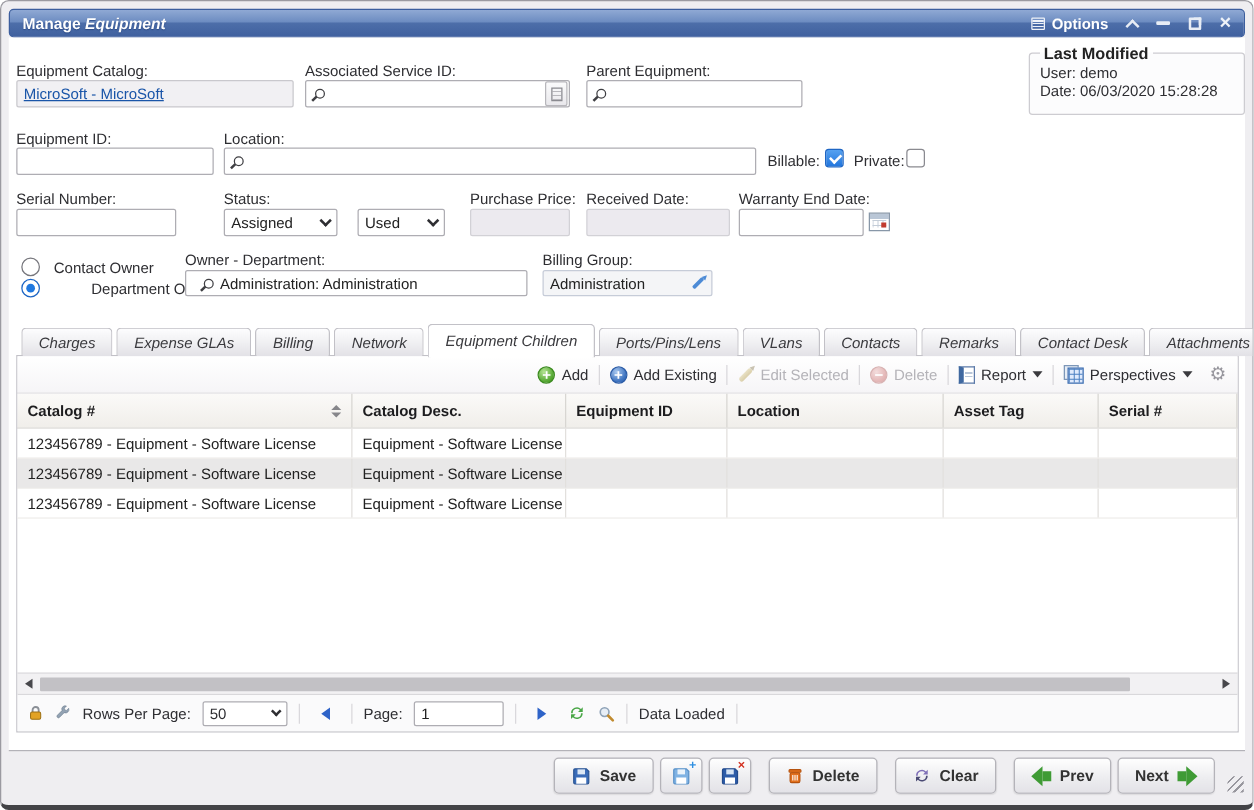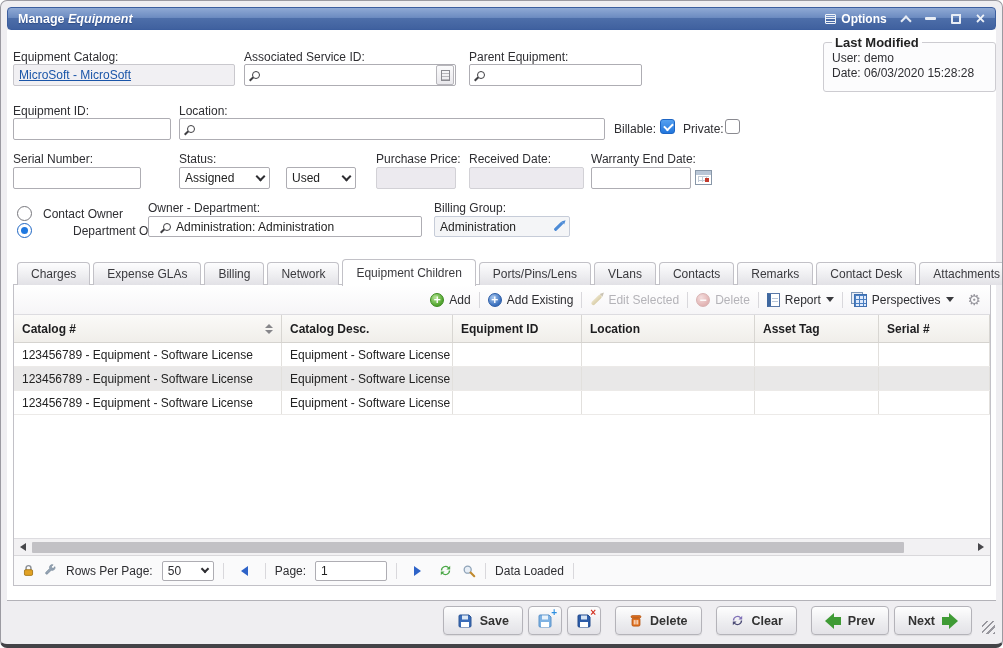--- a/index.html
+++ b/index.html
@@ -62,21 +62,21 @@
   
   fieldset.lm{position:absolute;left:816px;top:5px;width:173px;height:57px;border:1px solid #cdccd1;
     border-radius:3px;margin:0;padding:1px 8px 4px;background:#fcfcfd;}
   fieldset.lm legend{font-size:13px;font-weight:bold;color:#222;padding:0 3px;}
   fieldset.lm div{font-size:12px;color:#2e2e32;line-height:15px;}
 
   
   .tabbar{position:absolute;left:10px;top:228px;height:27px;display:flex;align-items:flex-end;z-index:3;}
   .tab{height:23px;display:inline-flex;align-items:center;padding:0 13px;margin-right:3px;
     border:1px solid #c2c1c7;border-bottom:none;border-radius:4px 4px 0 0;font-size:12px;color:#3a3a3e;
-    background:linear-gradient(#fdfdfe,#ededf0 60%,#e2e1e6);cursor:default;white-space:nowrap;}
+    background:linear-gradient(#fdfdfe,#ededf0 60%,#e2e1e6);cursor:default;white-space:nowrap;font-style:italic;}
   .tab.active{height:27px;background:#fff;margin-bottom:-1px;z-index:4;}
 
   
   .panel{position:absolute;left:6px;top:254px;width:978px;height:302px;border:1px solid #c2c1c7;
     background:#fff;display:flex;flex-direction:column;z-index:2;}
   .gtoolbar{height:30px;flex:0 0 30px;display:flex;align-items:center;justify-content:flex-end;gap:8px;
     padding:0 9px;border-bottom:1px solid #dddce0;background:linear-gradient(#fff,#f6f5f7);}
   .titem{display:flex;align-items:center;gap:5px;font-size:12px;color:#2e2e32;cursor:default;white-space:nowrap;}
   .titem.disabled{color:#b4b3b8;}
   .vsep{width:1px;height:16px;background:#d9d8dc;flex:0 0 1px;}
@@ -114,21 +114,21 @@
   .hthumb{height:11px;flex:0 0 872px;background:#c2c1c5;border-radius:1px;}
   .hsp{flex:1 1 auto;}
   .tri{display:inline-block;width:0;height:0;}
   .tri.tl-d{border:4px solid transparent;border-right:6px solid #47474b;border-left:0;}
   .tri.tr-d{border:4px solid transparent;border-left:6px solid #47474b;border-right:0;}
   .tri.tl-b{border:5px solid transparent;border-right:7px solid #2e63c8;border-left:0;}
   .tri.tr-b{border:5px solid transparent;border-left:7px solid #2e63c8;border-right:0;}
 
   .gfooter{height:30px;flex:0 0 30px;border-top:1px solid #d9d8db;background:#fafafb;display:flex;align-items:center;
     gap:9px;padding:0 8px;font-size:12px;color:#2e2e32;}
-  .mini-sel{width:52px;height:20px;border:1px solid #aeadb3;border-radius:2px;background:#fff;display:flex;
+  .mini-sel{width:68px;height:20px;border:1px solid #aeadb3;border-radius:2px;background:#fff;display:flex;
     align-items:center;padding:0 5px;gap:4px;font-size:12px;}
   .mini-sel .chev{width:6px;height:6px;margin-top:-3px;}
   .page-inp{position:static;width:72px;height:20px;}
 
   
   .actionbar{position:absolute;right:30px;bottom:9px;display:flex;align-items:center;gap:14px;}
   .bgroup{display:flex;gap:5px;}
   .btn{display:inline-flex;align-items:center;gap:7px;height:29px;padding:8px 13px;border:1px solid #b4b3b9;border-radius:4px;
     background:linear-gradient(#fefefe,#ececef 60%,#e3e2e7);font:bold 12.5px "Liberation Sans",sans-serif;color:#333;
     cursor:default;box-shadow:0 1px 1px rgba(0,0,0,.08);}

